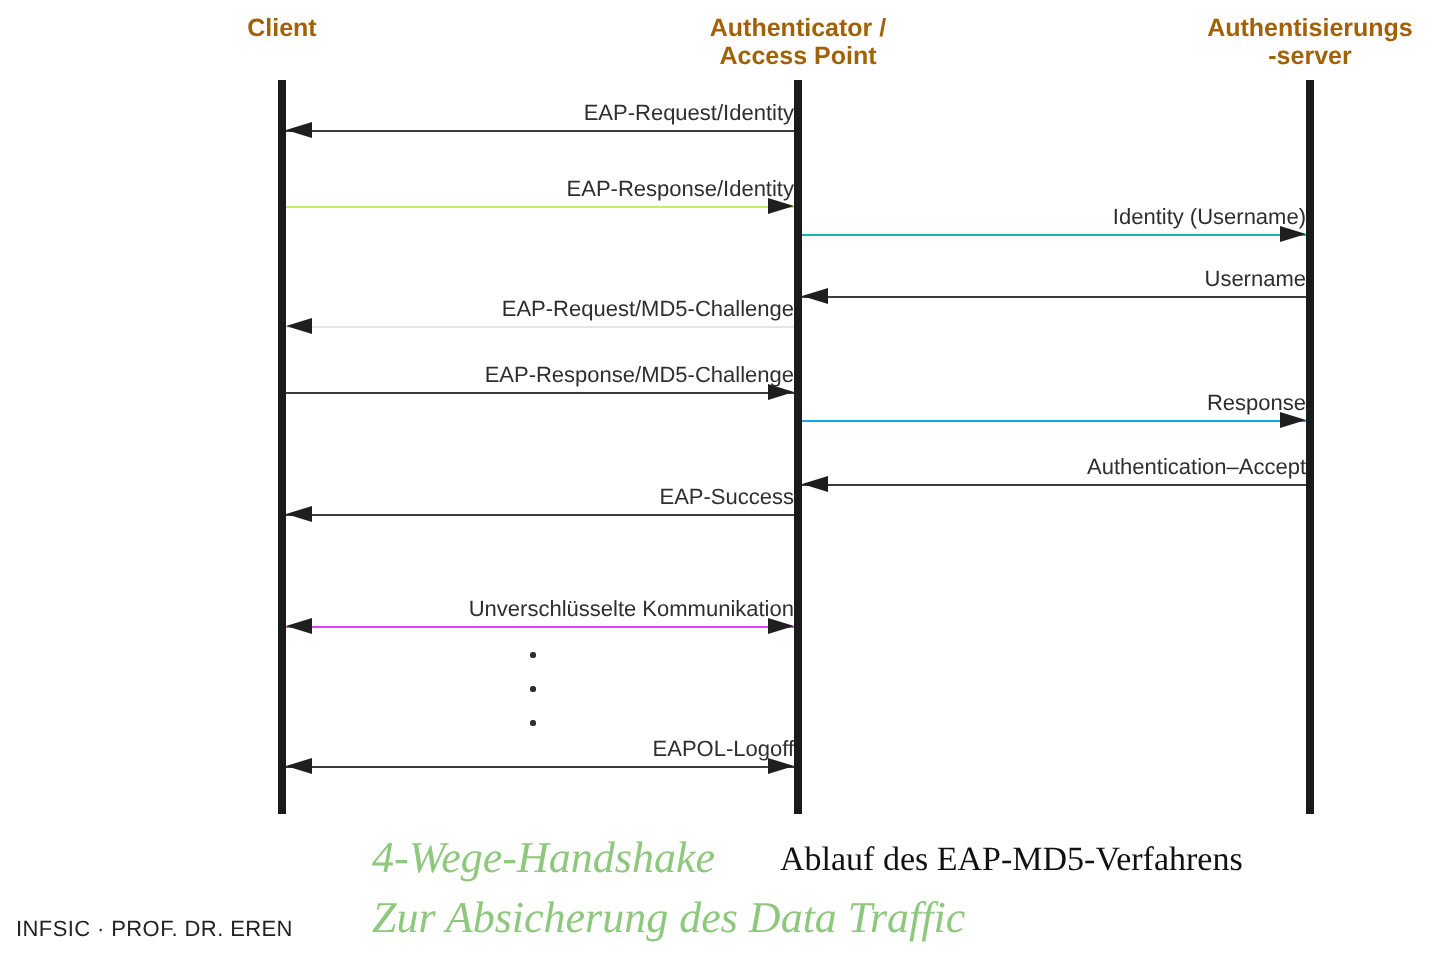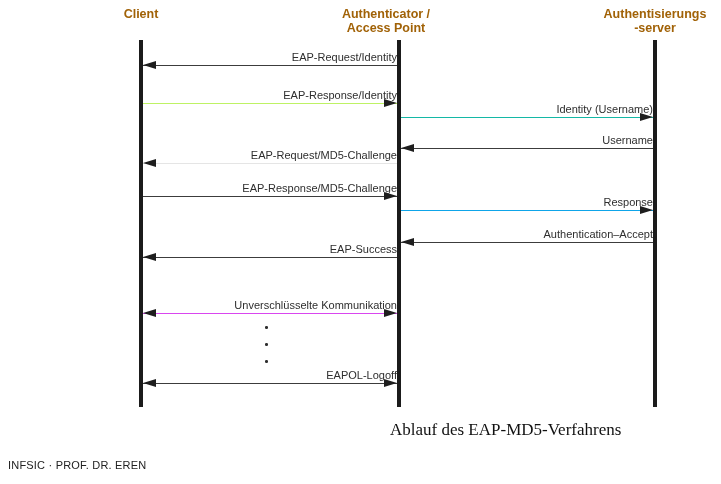--- a/index.html
+++ b/index.html
@@ -91,21 +91,21 @@
 </style>
 </head>
 <body>
 
 <div class="stage">
   <div class="diagram">
       <div class="actor-label" style="left: 51px; top: 7px;">
         <div>Client</div>
       </div>
       <div class="lifeline" style="left: 139px; top: 40px; height: 367px; background: rgb(27, 27, 27);"></div>
-      <div class="actor-label" style="left: 296px; top: 7px;">
+      <div class="actor-label" style="left: 309px; top: 7px;">
         <div>Authenticator /</div>
         <div>Access Point</div>
       </div>
       <div class="lifeline" style="left: 397px; top: 40px; height: 367px; background: rgb(27, 27, 27);"></div>
       <div class="actor-label" style="left: 565px; top: 7px;">
         <div>Authentisierungs</div>
         <div>-server</div>
       </div>
       <div class="lifeline" style="left: 653px; top: 40px; height: 367px; background: rgb(27, 27, 27);"></div>
       <div class="msg-line" style="left: 143px; width: 254px; top: 65px; background: rgb(60, 60, 60);">
@@ -151,15 +151,19 @@
       </div>
       <div class="msg-line" style="left: 143px; width: 254px; top: 383px; background: rgb(60, 60, 60);">
         <div class="msg-label">EAPOL-Logoff</div>
         <div class="arrowhead to-left"></div>
         <div class="arrowhead to-right"></div>
       </div>
       <div class="ellipsis-dot" style="left: 265px; top: 326px;"></div>
       <div class="ellipsis-dot" style="left: 265px; top: 343px;"></div>
       <div class="ellipsis-dot" style="left: 265px; top: 360px;"></div>
     </div>
+  <div class="note" style="color: rgb(141, 200, 124);">
+    <div>4-Wege-Handshake</div>
+    <div>Zur Absicherung des Data Traffic</div>
+  </div>
   <div class="caption">Ablauf des EAP-MD5-Verfahrens</div>
   <div class="credit">INFSIC · PROF. DR. EREN</div>
 </div>
 
 </body></html>

